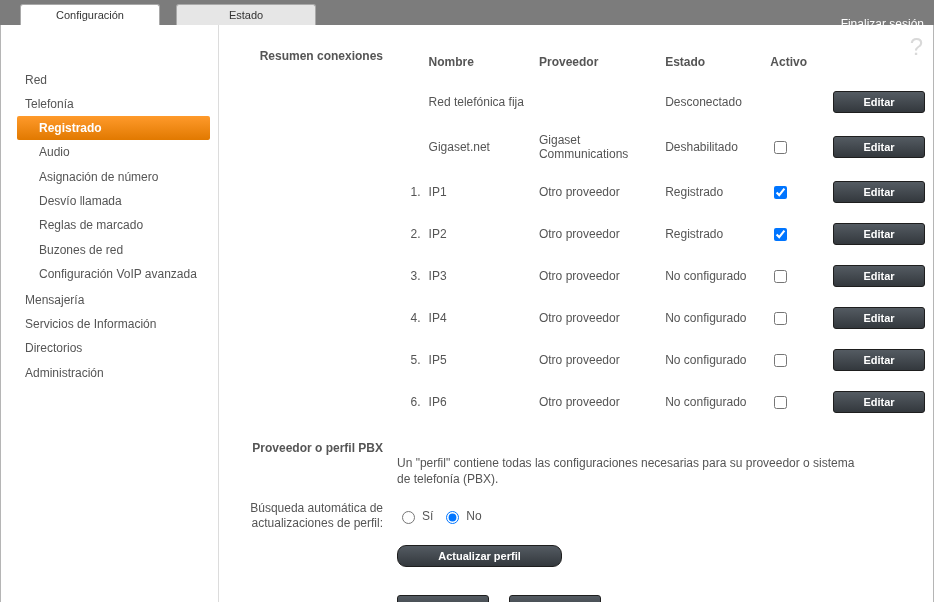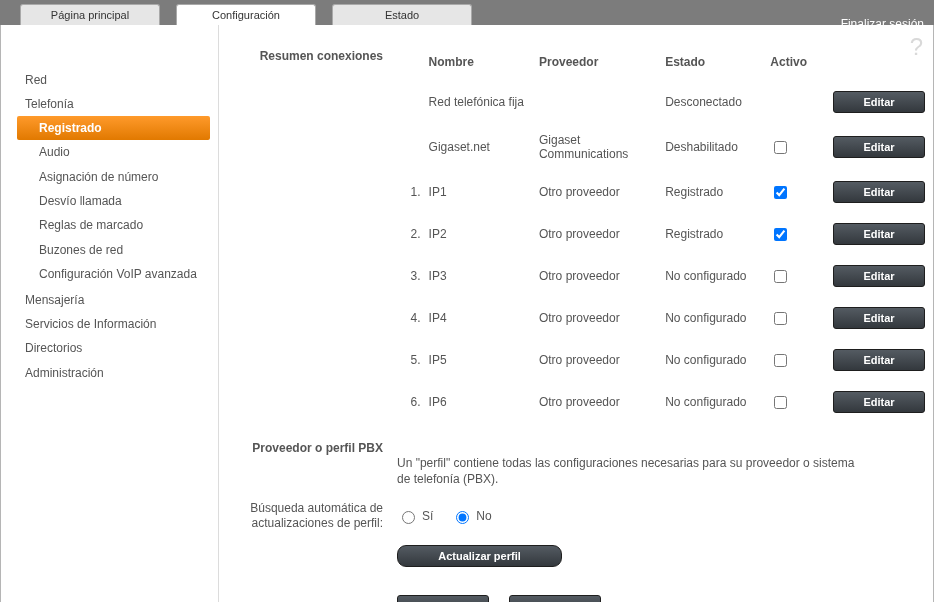--- a/index.html
+++ b/index.html
@@ -188,41 +188,40 @@
     align-items: center;
     margin-bottom: 14px;
   }
   .form-row .lbl {
     width: 178px;
     text-align: right;
     padding-right: 14px;
     color: #555;
     line-height: 1.25;
   }
-  .radios { display: flex; gap: 18px; align-items: center;}
+  .radios { display: flex; gap: 8px; align-items: center;}
   .radios label { display: inline-flex; gap: 4px; align-items: center; color:#555;}
 
   .btn-bar {
     margin-left: 178px;
     display: flex;
     gap: 20px;
   }
   .btn-bar.top-spaced { margin-top: 28px; }
   .desc-text {
     color: #555;
     max-width: 470px;
     line-height: 1.35;
   }
 </style>
 </head>
 <body>
 
 <div class="topbar">
   <div class="tabs">
-    <div class="tab">Página principal</div>
     <div class="tab active">Configuración</div>
     <div class="tab">Estado</div>
   </div>
   <div class="top-right">Finalizar sesión</div>
 </div>
 
 <div class="page">
   <span class="help-icon">?</span>
 
   <div class="sidebar">

